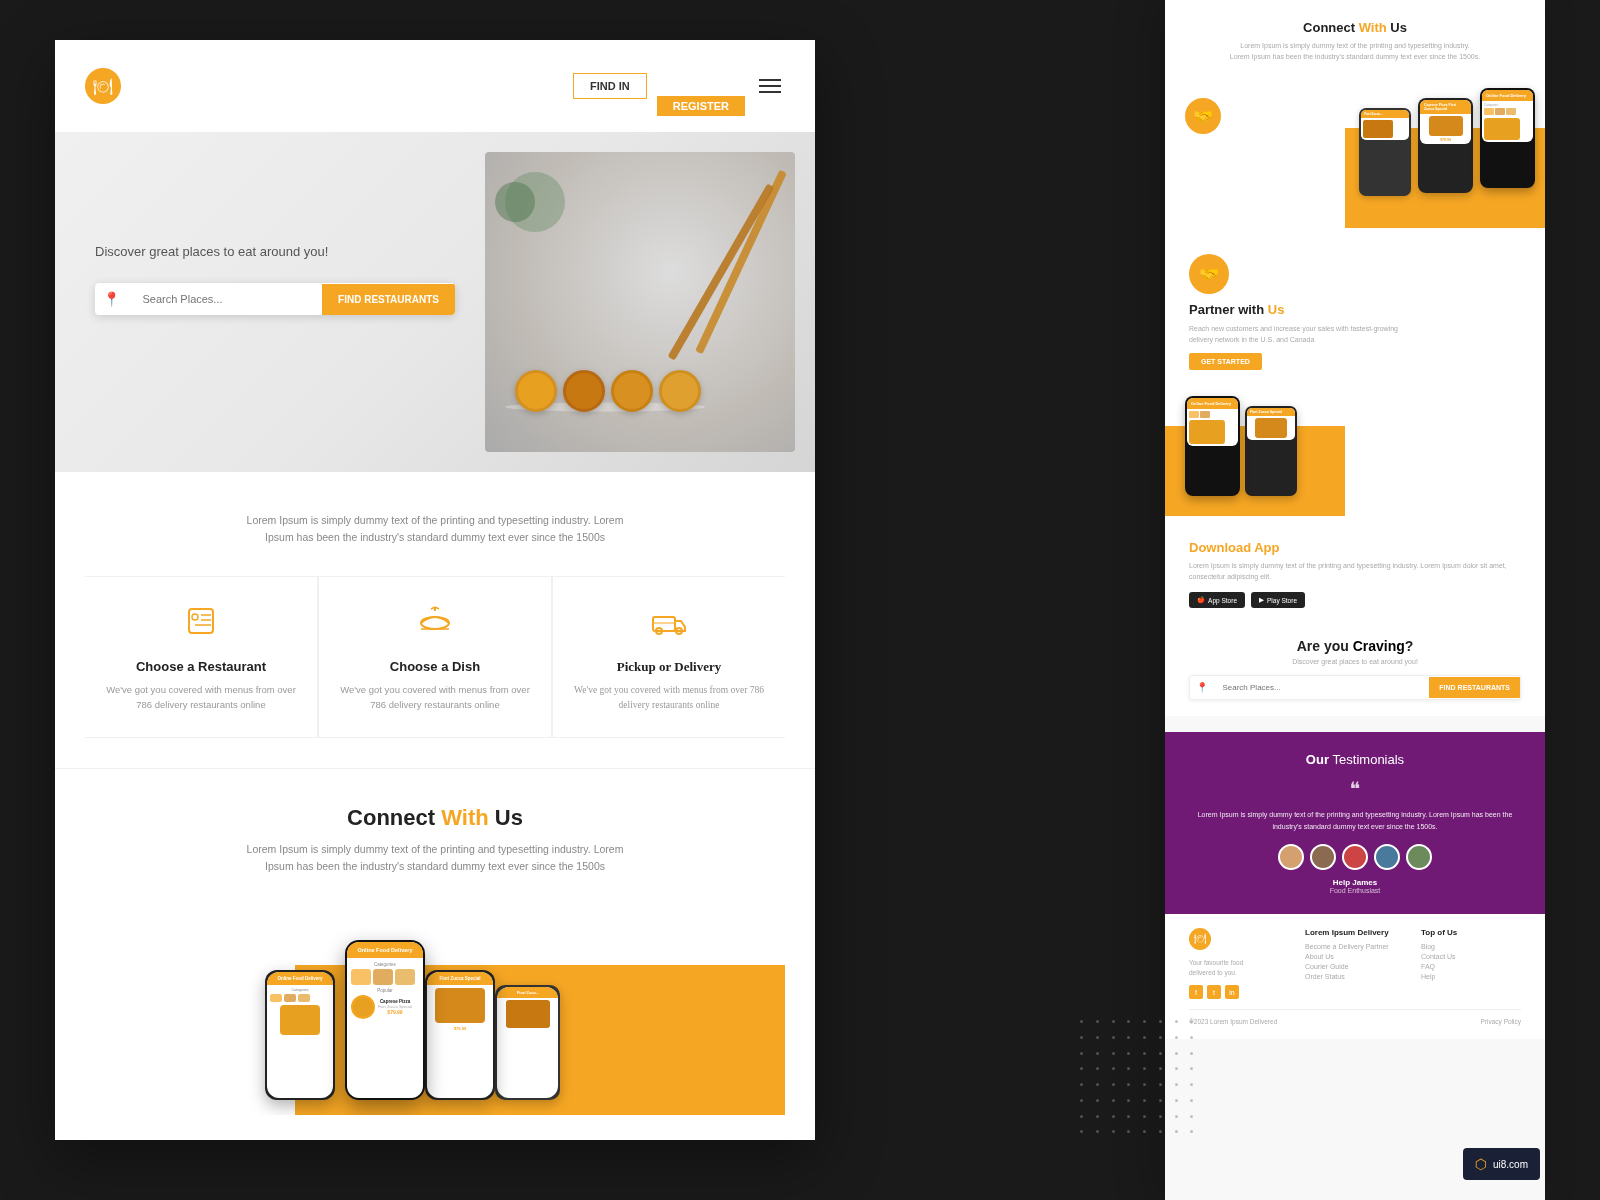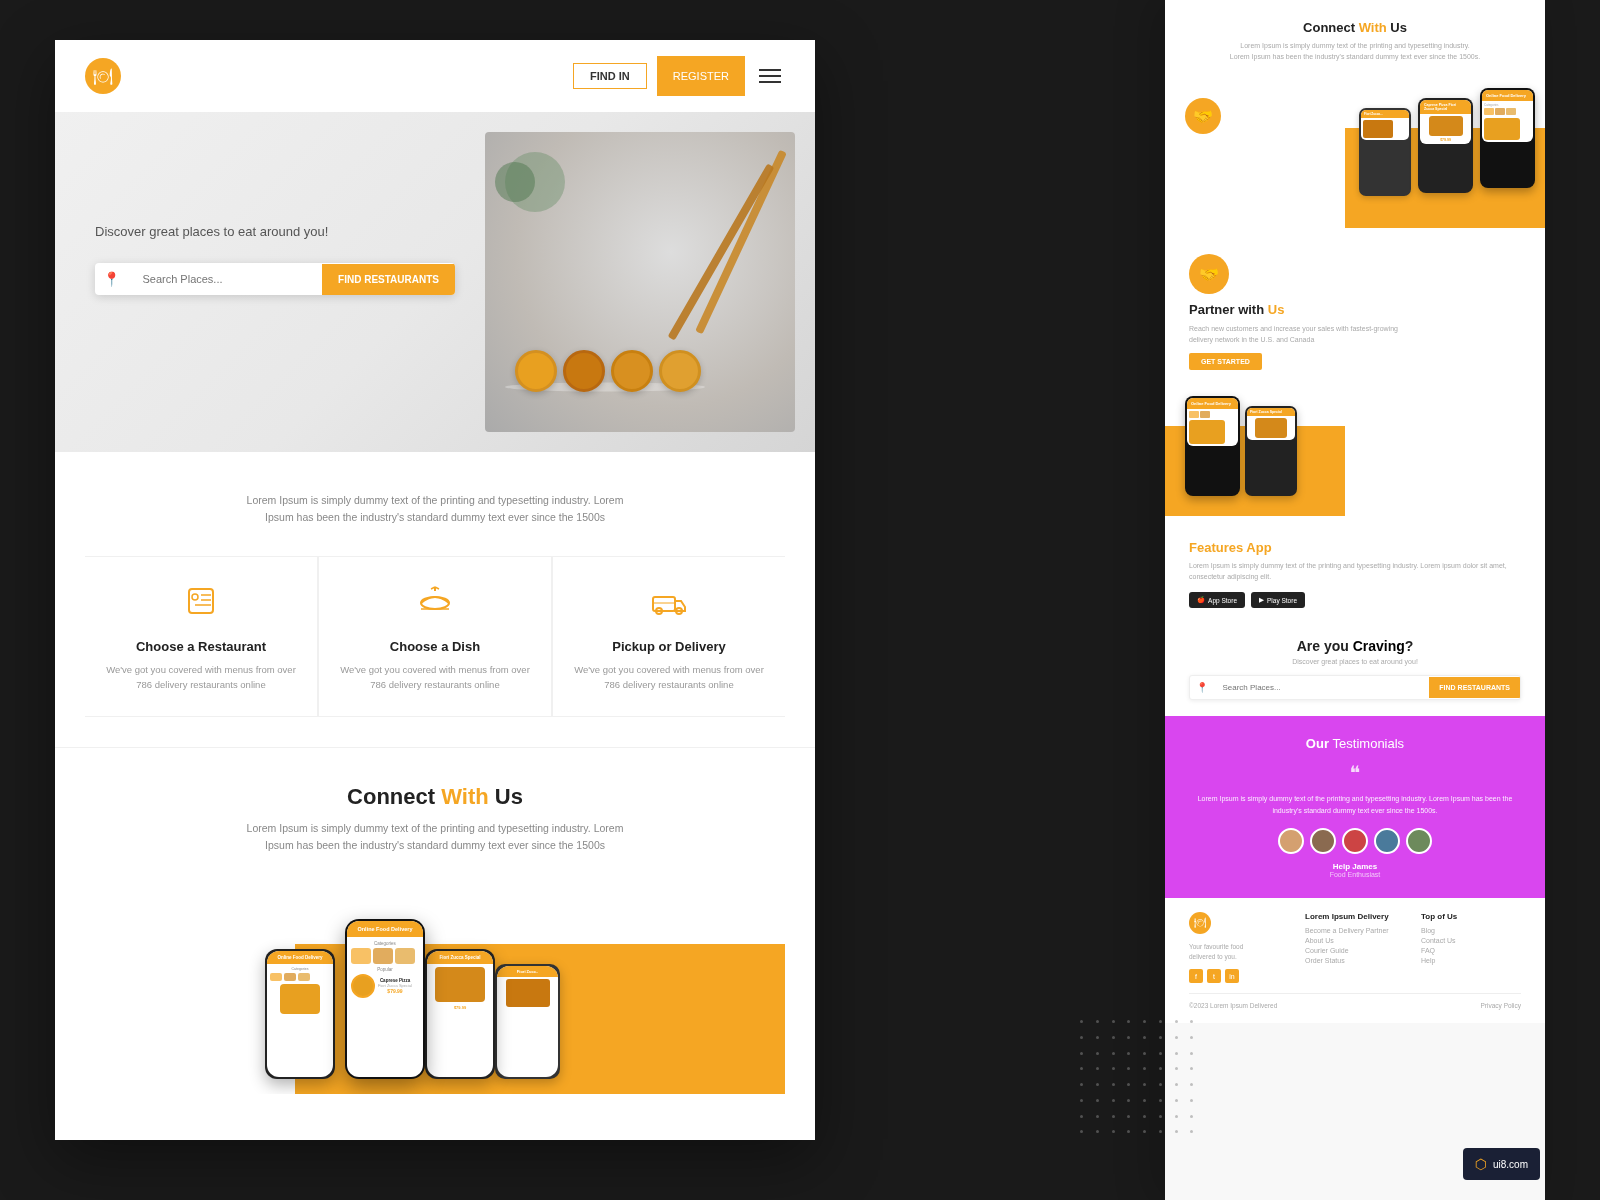--- a/index.html
+++ b/index.html
@@ -56,24 +56,25 @@
       color: #333;
       padding: 6px 16px;
       font-size: 11px;
       cursor: pointer;
       font-weight: 600;
     }
     .btn-register {
       background: #f5a623;
       border: none;
       color: #fff;
-      padding: 14px 16px;
+      padding: 4px 16px;
       font-size: 11px;
       cursor: pointer;
-      font-weight: 400;
+      font-weight: 700;
+      margin-top: 40px;
     }
     .hamburger {
       display: flex;
       flex-direction: column;
       gap: 4px;
       cursor: pointer;
       padding: 4px;
     }
     .hamburger span {
       width: 22px;
@@ -169,21 +170,21 @@
       display: flex;
       gap: 0;
     }
     .feature-card {
       flex: 1;
       padding: 20px 20px 24px;
       text-align: center;
       border: 1px solid #f0f0f0;
     }
     .feature-card:first-child { border-left: none; }
-    .feature-card:last-child { border-right: none; }
+    .feature-card:last-child { border-right: none; font-family: Liberation Serif, serif; }
     .feature-icon {
       width: 48px;
       height: 48px;
       margin: 0 auto 14px;
       display: flex;
       align-items: center;
       justify-content: center;
       color: #f5a623;
       font-size: 28px;
     }
@@ -385,22 +386,22 @@
       border: none;
       color: #fff;
       padding: 7px 10px;
       font-size: 7px;
       font-weight: 700;
       cursor: pointer;
     }
 
     
     .r-testimonials {
-      margin: 0 0 0 0;
-      background: #d946ef;
+      margin: 16px 0 0 0;
+      background: #701a75;
       padding: 20px 24px;
     }
     .r-test-title {
       font-size: 13px;
       font-weight: 700;
       color: #fff;
       text-align: center;
       margin-bottom: 10px;
     }
     .r-test-quote {
@@ -878,21 +879,21 @@
         <div style="background:#f5a623;padding:2px 3px;font-size:3.5px;color:#fff;font-weight:700;">Fiori Zucca Special</div>
         <div style="padding:2px;">
           <div style="width:32px;height:20px;border-radius:3px;background:#d4891a;margin:0 auto;"></div>
         </div>
       </div>
     </div>
 
   </div>
 
   <div class="r-download-section">
-    <h3 class="r-download-title">Features App</h3>
+    <h3 class="r-download-title">Download App</h3>
     <p class="r-download-desc">Lorem Ipsum is simply dummy text of the printing and typesetting industry. Lorem ipsum dolor sit amet, consectetur adipiscing elit.</p>
     <div class="store-btns">
       <div class="store-btn">
         <span>🍎</span>
         <span>App Store</span>
       </div>
       <div class="store-btn">
         <span>▶</span>
         <span>Play Store</span>
       </div>

